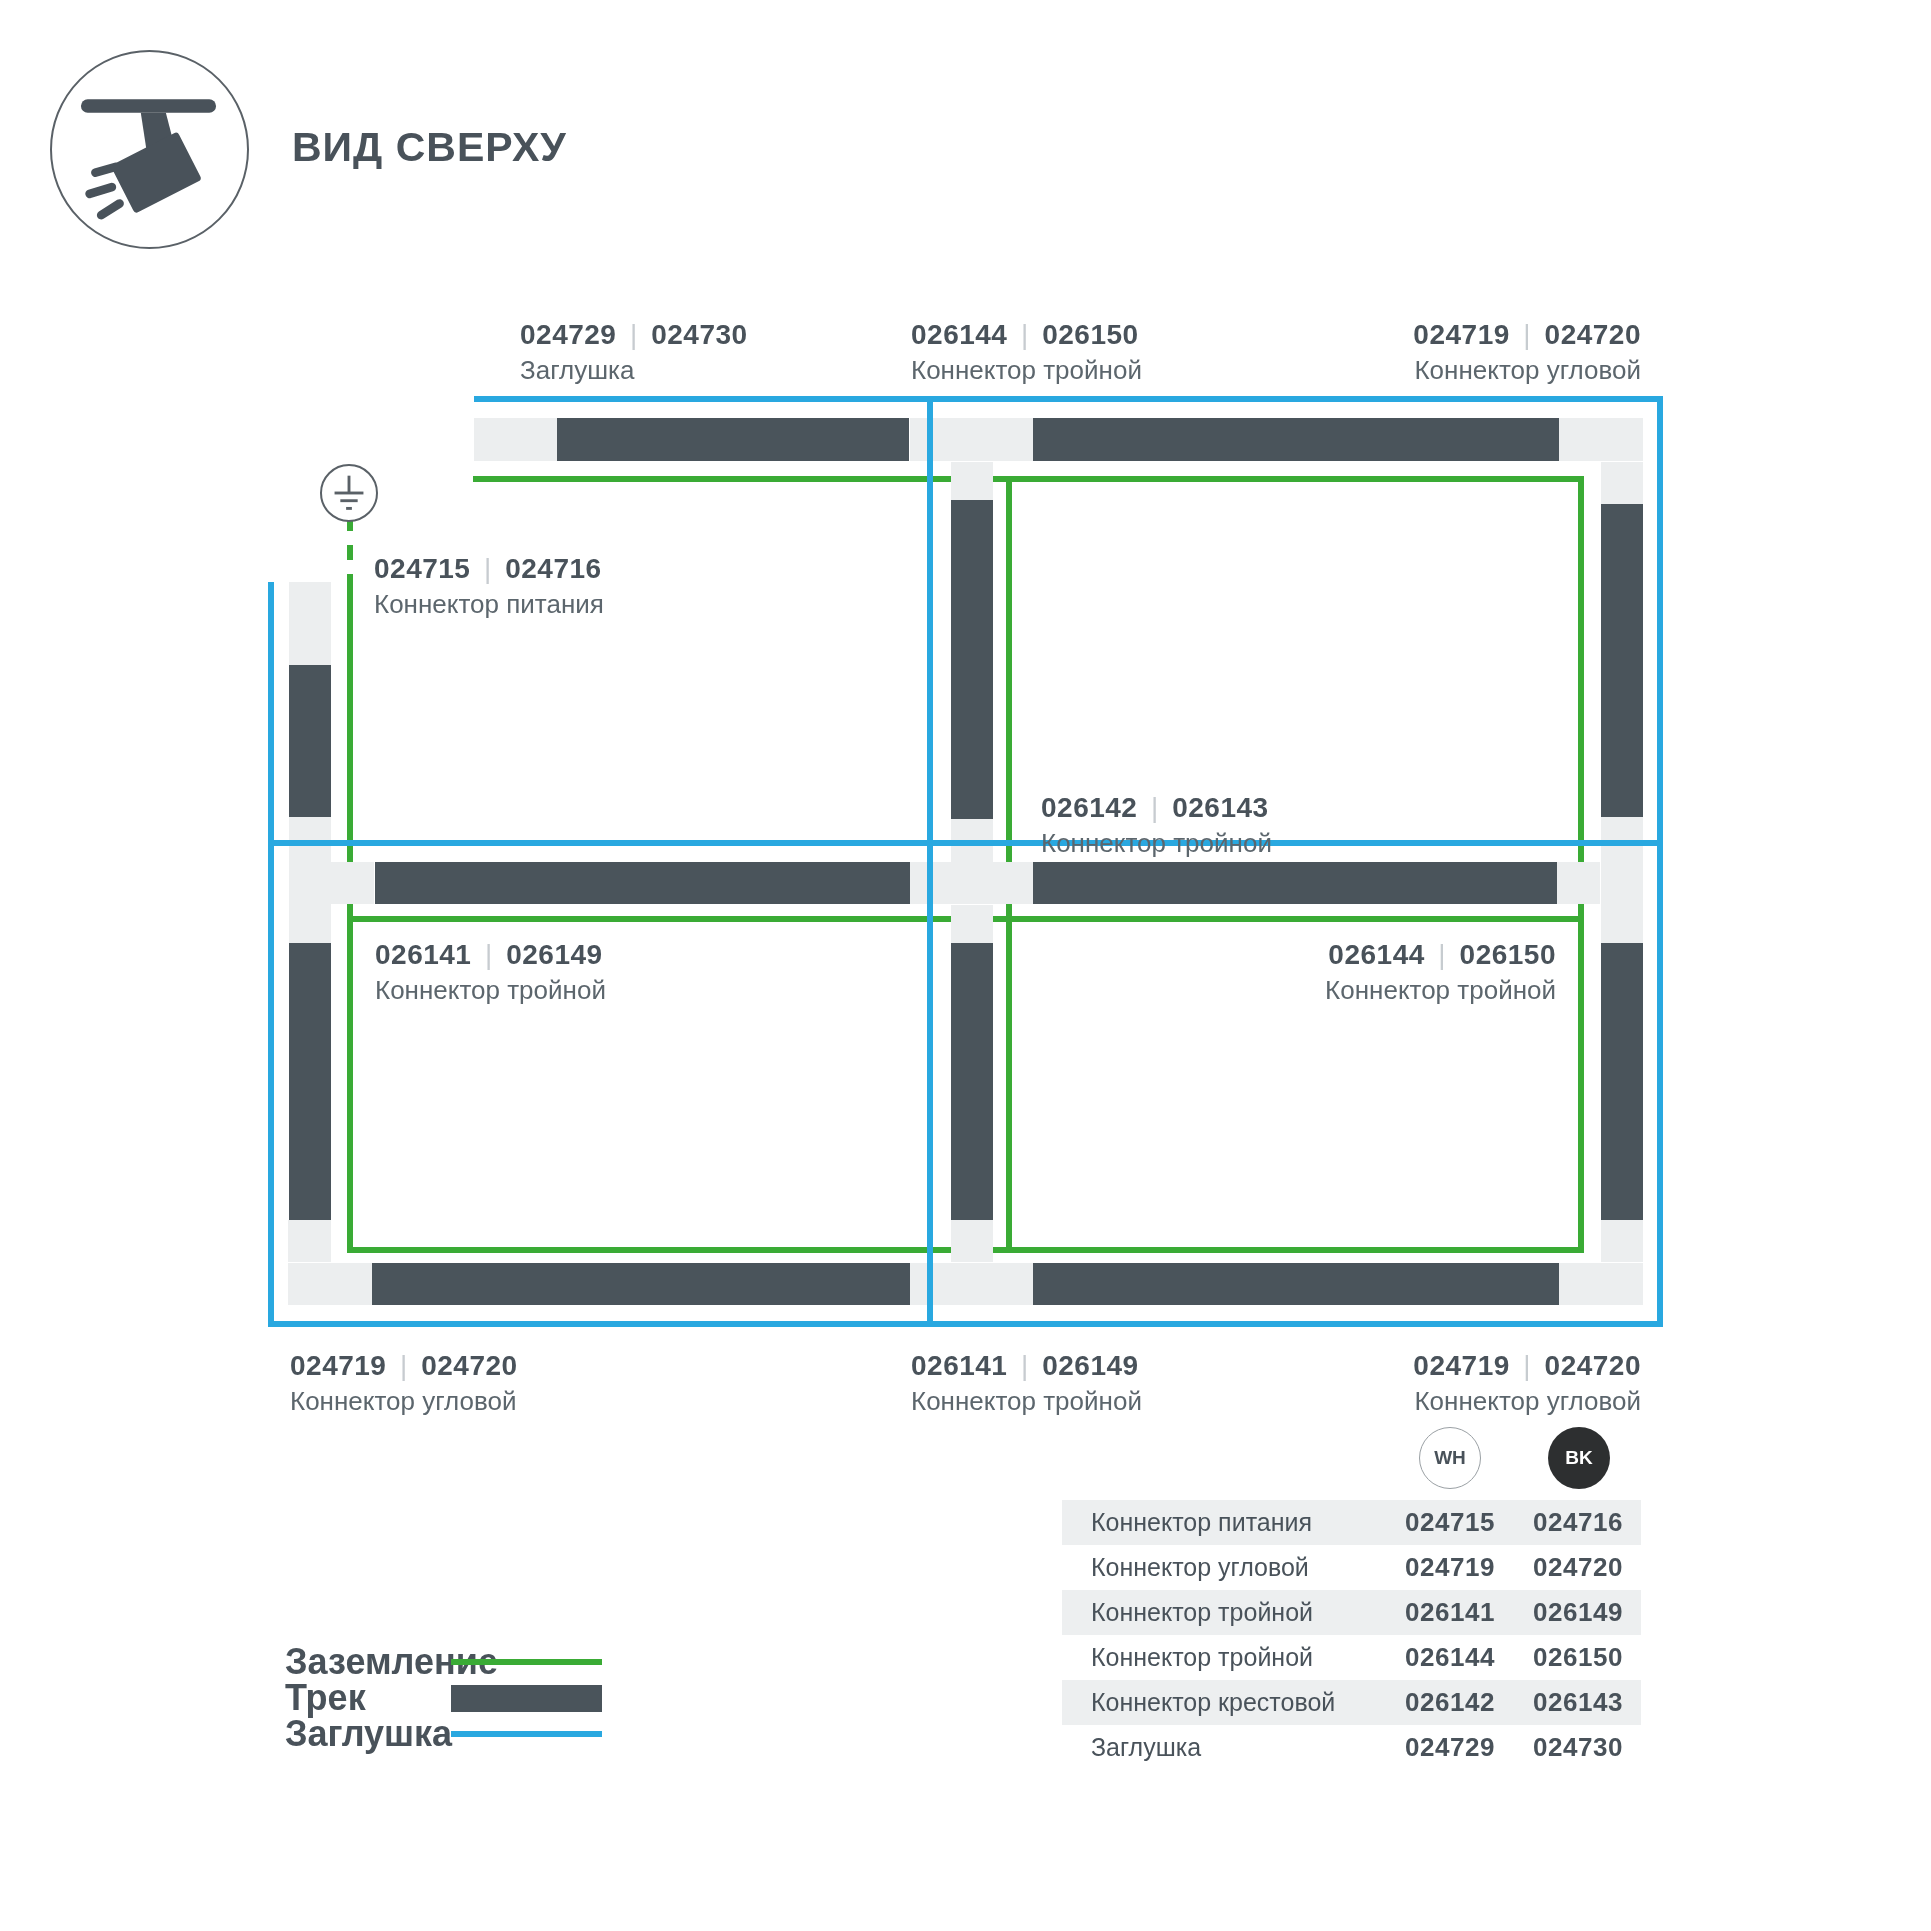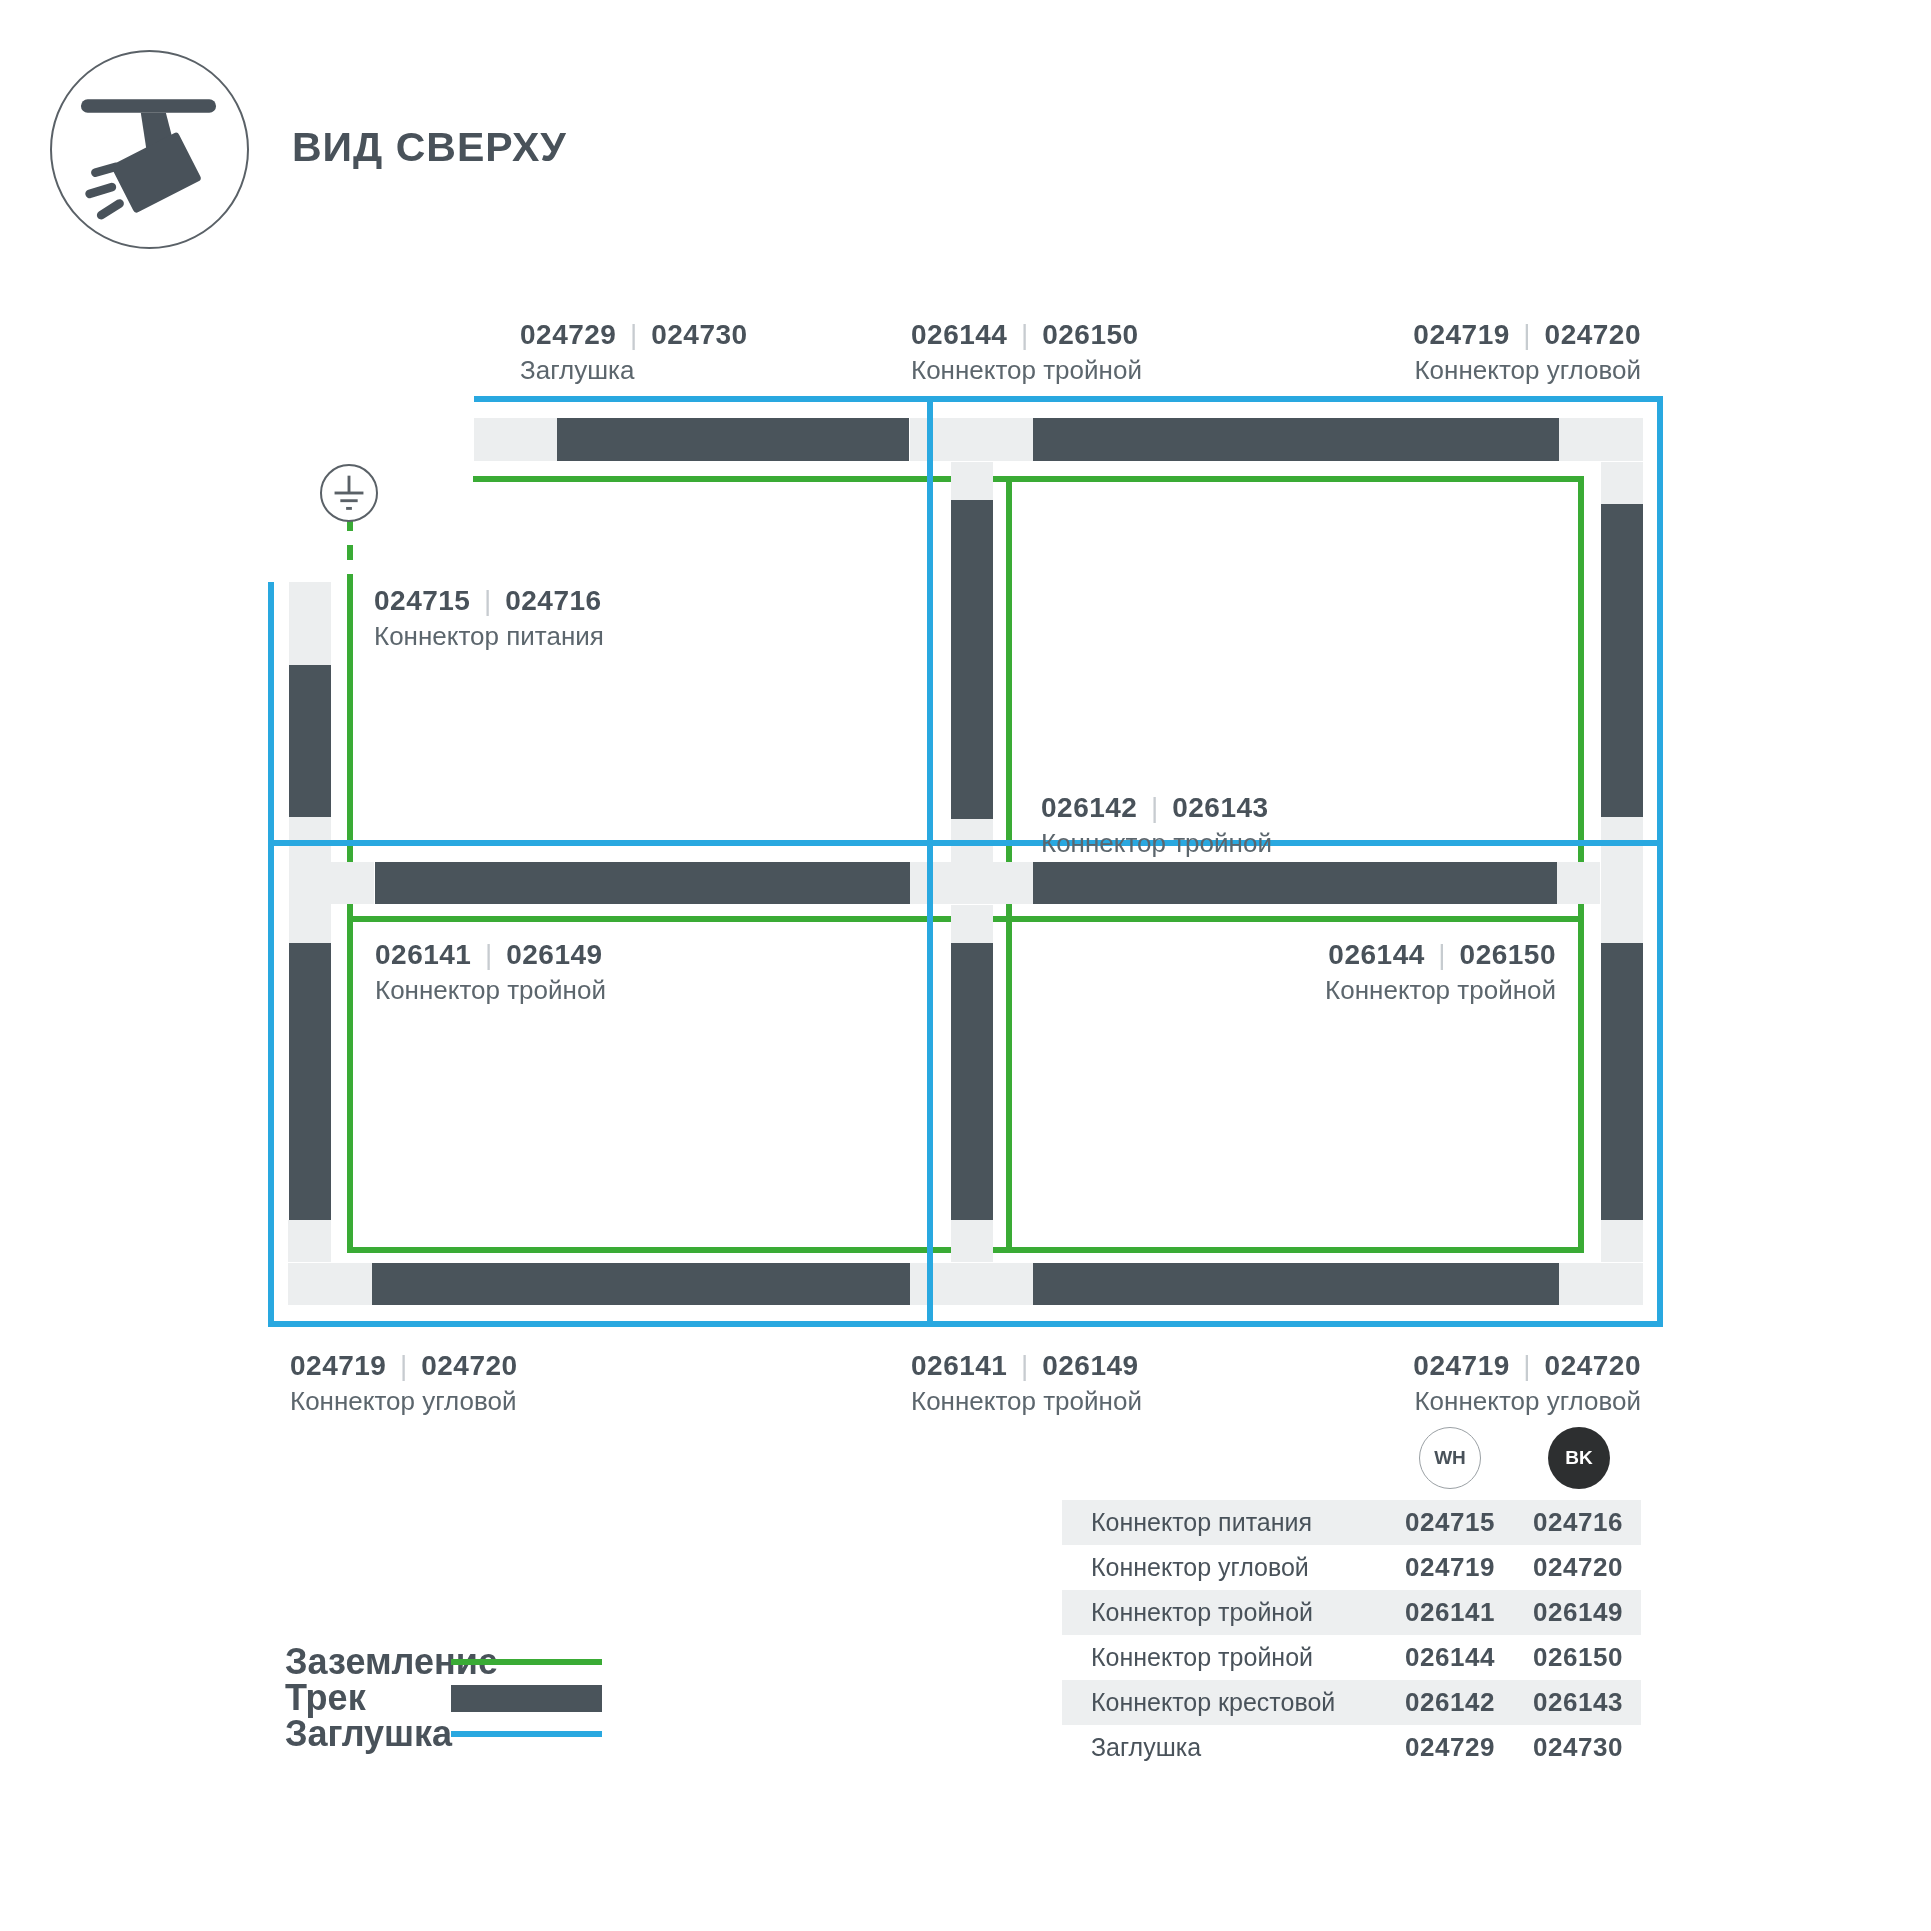--- a/index.html
+++ b/index.html
@@ -137,21 +137,21 @@
       <div class="nm">Заглушка</div>
     </div>
     <div class="dlabel" style="left:911px;top:319px;">
       <div class="nums"><span>026144</span><span class="sep">|</span><span>026150</span></div>
       <div class="nm">Коннектор тройной</div>
     </div>
     <div class="dlabel right" style="right:290px;top:319px;">
       <div class="nums"><span>024719</span><span class="sep">|</span><span>024720</span></div>
       <div class="nm">Коннектор угловой</div>
     </div>
-    <div class="dlabel" style="left:374px;top:585px;">
+    <div class="dlabel" style="left:374px;top:553px;">
       <div class="nums"><span>024715</span><span class="sep">|</span><span>024716</span></div>
       <div class="nm">Коннектор питания</div>
     </div>
     <div class="dlabel" style="left:1041px;top:792px;">
       <div class="nums"><span>026142</span><span class="sep">|</span><span>026143</span></div>
       <div class="nm">Коннектор тройной</div>
     </div>
     <div class="dlabel" style="left:375px;top:939px;">
       <div class="nums"><span>026141</span><span class="sep">|</span><span>026149</span></div>
       <div class="nm">Коннектор тройной</div>

